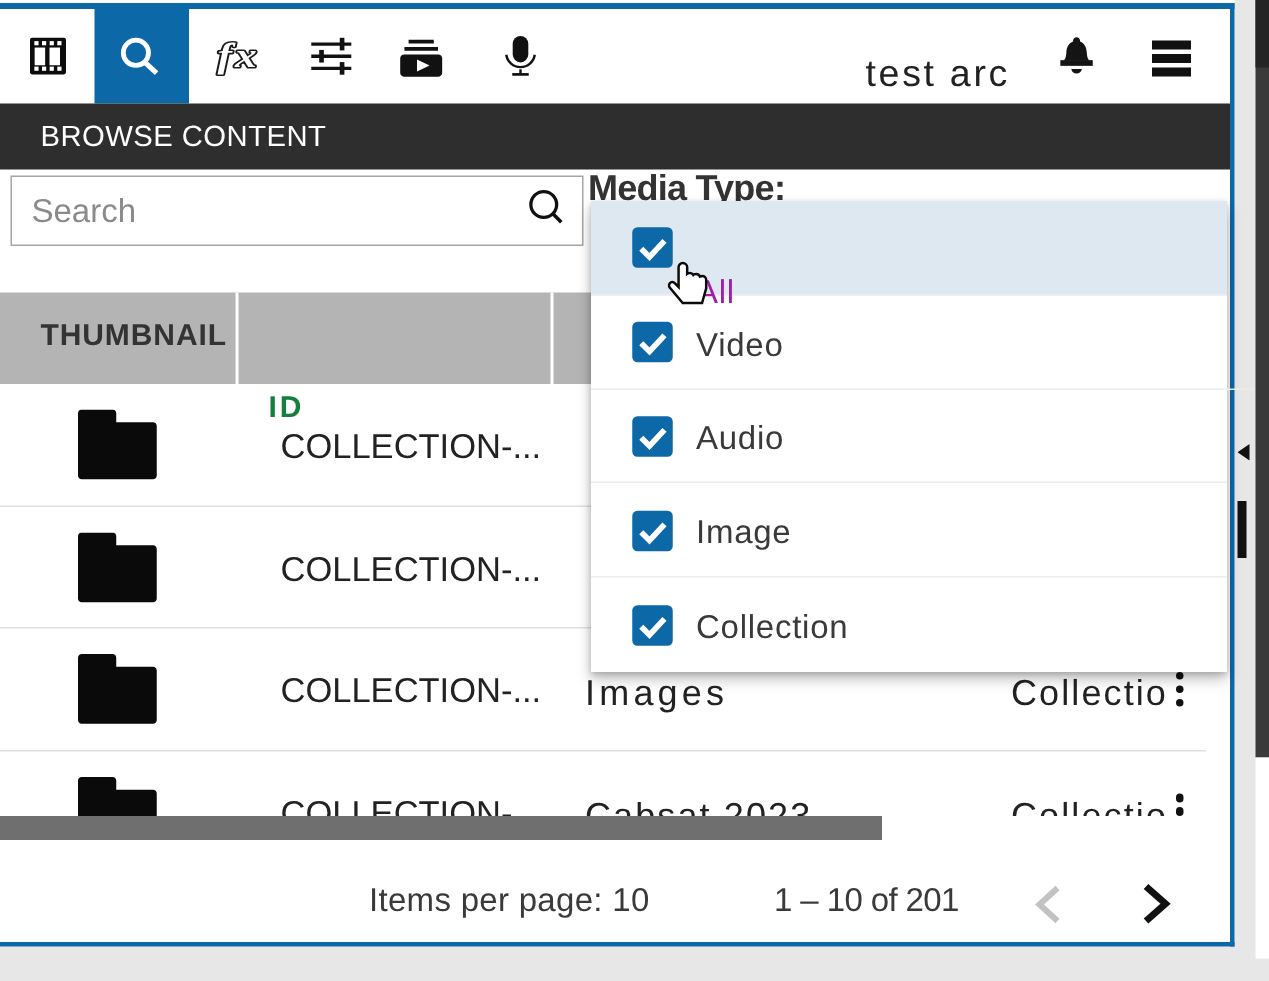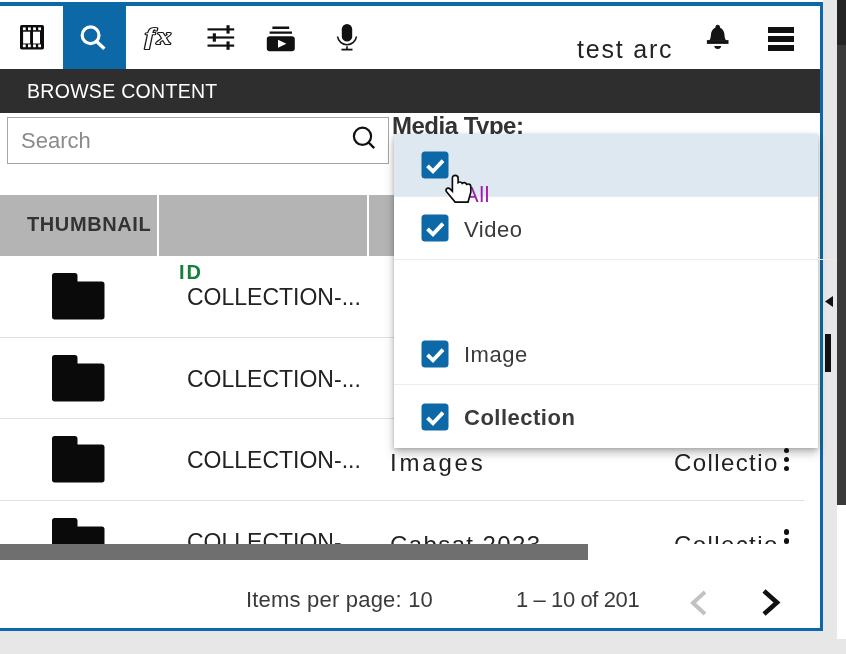--- a/index.html
+++ b/index.html
@@ -155,33 +155,40 @@
       </svg>
       <div class="abs" style="left:70px;top:19.9px;font-size:22px;letter-spacing:0.5px;color:#a21caf;margin-top:28px;">All</div>
     </div>
     <div class="abs" style="left: 0px; top: 62.8px; width: 459px; height: 62.8px; border-bottom: 1px solid rgb(236, 236, 236);">
       <svg class="abs" style="left:27px;top:17.4px;" width="28" height="28" viewBox="0 0 28 28">
         <rect x="0.5" y="0.5" width="27" height="27" rx="3.5" fill="#0d68a8"></rect>
         <polyline points="6.5,14.8 12,20.3 22,9.6" fill="none" stroke="#fff" stroke-width="3.8"></polyline>
       </svg>
       <div class="abs" style="left:70px;top:19.9px;font-size:22px;letter-spacing:0.5px;color:#3a3a3a;">Video</div>
     </div>
+    <div class="abs" style="left: 0px; top: 125.6px; width: 424px; height: 62.8px; border-bottom: 1px solid rgb(236, 236, 236);">
+      <svg class="abs" style="left:27px;top:17.4px;" width="28" height="28" viewBox="0 0 28 28">
+        <rect x="0.5" y="0.5" width="27" height="27" rx="3.5" fill="#0d68a8"></rect>
+        <polyline points="6.5,14.8 12,20.3 22,9.6" fill="none" stroke="#fff" stroke-width="3.8"></polyline>
+      </svg>
+      <div class="abs" style="left:70px;top:19.9px;font-size:22px;letter-spacing:0.5px;color:#3a3a3a;">Audio</div>
+    </div>
     <div class="abs" style="left: 0px; top: 188.4px; width: 424px; height: 62.8px; border-bottom: 1px solid rgb(236, 236, 236);">
       <svg class="abs" style="left:27px;top:17.4px;" width="28" height="28" viewBox="0 0 28 28">
         <rect x="0.5" y="0.5" width="27" height="27" rx="3.5" fill="#0d68a8"></rect>
         <polyline points="6.5,14.8 12,20.3 22,9.6" fill="none" stroke="#fff" stroke-width="3.8"></polyline>
       </svg>
       <div class="abs" style="left:70px;top:19.9px;font-size:22px;letter-spacing:0.5px;color:#3a3a3a;">Image</div>
     </div>
     <div class="abs" style="left: 0px; top: 251.2px; width: 424px; height: 62.8px;">
       <svg class="abs" style="left:27px;top:17.4px;" width="28" height="28" viewBox="0 0 28 28">
         <rect x="0.5" y="0.5" width="27" height="27" rx="3.5" fill="#0d68a8"></rect>
         <polyline points="6.5,14.8 12,20.3 22,9.6" fill="none" stroke="#fff" stroke-width="3.8"></polyline>
       </svg>
-      <div class="abs" style="left:70px;top:19.9px;font-size:22px;letter-spacing:0.5px;color:#3a3a3a;font-weight:bold;">Collection</div>
+      <div class="abs" style="left:70px;top:19.9px;font-size:22px;letter-spacing:0.5px;color:#3a3a3a;">Collection</div>
     </div>
   </div>
 
 <svg class="abs" style="left:445px; top:174px;" width="27" height="31" viewBox="0 0 24.5 28">
   <path d="M9.2 1.2 c-1.4 0 -2.5 1.1 -2.5 2.5 v 11.9 l -2.2 -2.2 c -0.9 -0.9 -2.3 -1 -3.1 0 -0.6 0.8 -0.6 2 0.2 2.9 l 7.6 9.1 h 11.7 l 2.5 -9 v -5 c 0 -1.4 -1.1 -2.4 -2.4 -2.4 -0.5 0 -1 0.2 -1.4 0.4 -0.4 -1 -1.4 -1.7 -2.5 -1.6 -0.6 0 -1.1 0.2 -1.5 0.6 -0.5 -0.8 -1.4 -1.3 -2.3 -1.2 -0.5 0 -1 0.2 -1.4 0.5 v -4 c 0 -1.4 -1.1 -2.5 -2.7 -2.5 z" fill="#fff" stroke="#0a0a0a" stroke-width="1.5"></path>
 </svg>
 
 <svg class="abs" style="left:825px; top:296px;" width="9" height="11" viewBox="0 0 9 11">
   <polygon points="8,0 8,11 0,5.5" fill="#111"></polygon>
 </svg>

